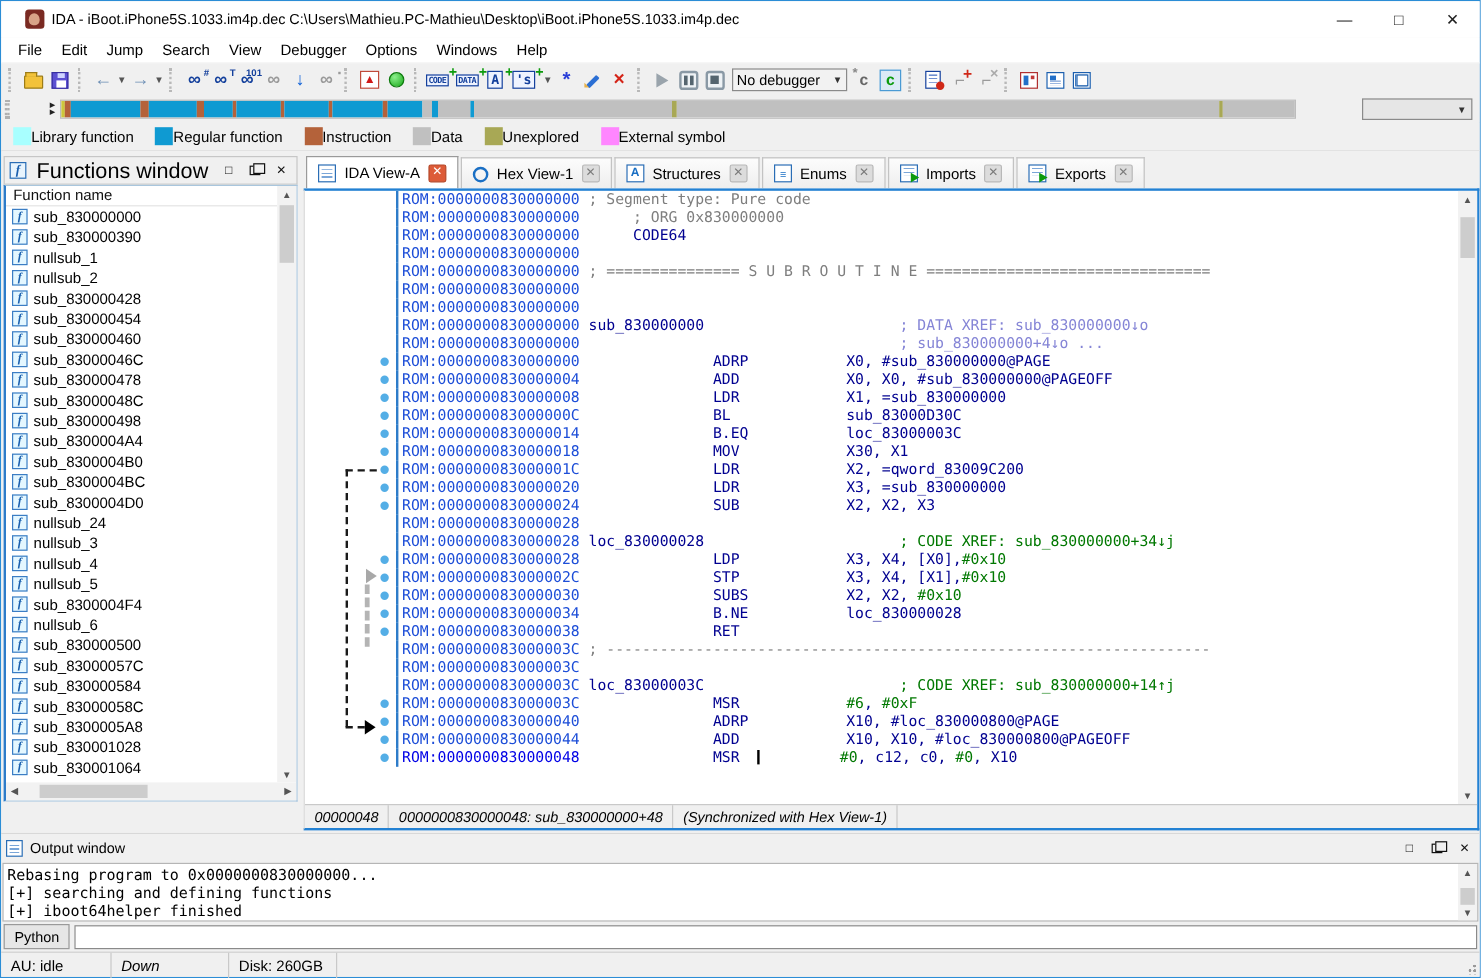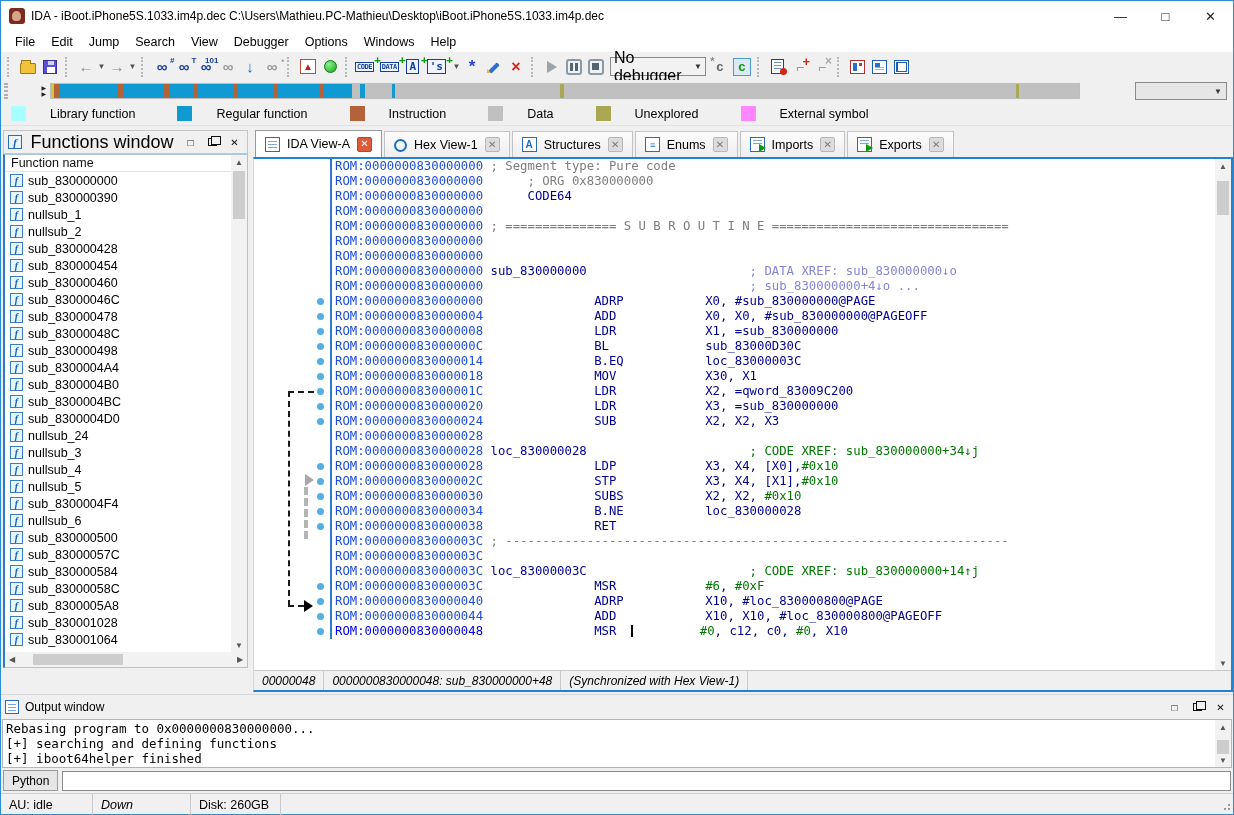--- a/index.html
+++ b/index.html
@@ -1,21 +1,21 @@
 <!DOCTYPE html>
 <html><head>
 <meta charset="utf-8">
 <style>
   html,body{margin:0;padding:0;width:1234px;height:815px;overflow:hidden;
     font-family:"Liberation Sans",sans-serif;font-size:12px;color:#000;background:#fff;}
   *{box-sizing:border-box;}
   .app{width:1234px;height:815px;border:1px solid #2b8dd6;display:flex;flex-direction:column;background:#f0f0f0;}
 
   
-  .titlebar{height:30px;background:#fff;display:flex;align-items:center;flex:none;}
+  .titlebar{height:30px;background:#fff;display:flex;align-items:center;flex:none;padding-left:12px;}
   .app-icon{width:16px;height:16px;margin:0 6px 0 8px;border-radius:3px;background:#7a2a22;position:relative;flex:none;}
   .app-icon::after{content:"";position:absolute;left:3px;top:3px;width:9px;height:10px;border-radius:50% 50% 40% 40%;background:#d8a488;}
   .title-text{font-size:12px;white-space:nowrap;overflow:hidden;flex:1;}
   .win-btn{width:45px;height:30px;display:flex;align-items:center;justify-content:center;font-size:13px;color:#222;flex:none;}
   
   .menubar{height:22px;background:#fff;display:flex;align-items:center;padding-left:6px;flex:none;border-bottom:1px solid #f0f0f0;}
   .menu-item{padding:2px 8px;font-size:12.5px;}
   
   .toolbar{height:27px;background:#f0f0f0;display:flex;align-items:center;padding-left:2px;flex:none;}
   .tb-sep{width:7px;height:20px;flex:none;border-left:2px dotted #b8b8b8;margin:0 3px 0 4px;}
@@ -39,21 +39,21 @@
   .k-star{color:#2b3fd8;font-size:17px;font-weight:bold;line-height:10px;}
   .k-pencil{width:14px;height:14px;position:relative;}
   .k-pencil::before{content:"";position:absolute;left:1px;top:6px;width:12px;height:4px;background:#2b6fd4;transform:rotate(-45deg);border-radius:1px;}
   .k-pencil::after{content:"";position:absolute;left:0;bottom:1px;border-left:4px solid #e8b24a;border-top:4px solid transparent;}
   .k-redx{color:#d42418;font-size:16px;font-weight:bold;}
   .k-play{width:0;height:0;border-left:10px solid #9aa4ac;border-top:6px solid transparent;border-bottom:6px solid transparent;}
   .k-pause,.k-stop{width:16px;height:16px;border:2px solid #8a99a5;border-radius:3px;background:#eef2f5;display:flex;align-items:center;justify-content:center;gap:2px;}
   .k-pause i{width:3px;height:8px;background:#55656f;}
   .k-stop i{width:7px;height:7px;background:#55656f;}
   .k-combo{width:96px;height:19px;background:#f2f2f2;border:1px solid #8a8a8a;display:flex;align-items:center;padding:0 3px;margin:0 3px;}
-  .k-combo span{flex:1;font-size:16px;}
+  .k-combo span{flex:1;font-size:12px;}
   .k-combo i{font-style:normal;font-size:8px;color:#333;}
   .k-attach{color:#666;font-weight:bold;font-size:13px;position:relative;}
   .k-attach::after{content:"*";position:absolute;top:-4px;left:-6px;color:#888;font-size:11px;}
   .k-runc{width:18px;height:18px;border:1px solid #4a9ad4;background:#dceaf6;color:#0c9a0c;font-weight:bold;font-size:13px;display:flex;align-items:center;justify-content:center;}
   .k-bplist{width:13px;height:15px;border:1px solid #14409c;background:#fff;position:relative;}
   .k-bplist::before{content:"";position:absolute;left:2px;top:2px;right:2px;height:7px;background:repeating-linear-gradient(#6f8fd0 0 1px,transparent 1px 3px);}
   .k-bplist::after{content:"";position:absolute;right:-4px;bottom:-2px;width:7px;height:7px;border-radius:50%;background:#d02818;}
   .k-bpadd{color:#9a9a9a;font-size:14px;font-weight:bold;position:relative;}
   .k-bpadd::after{content:"+";position:absolute;top:-5px;right:-6px;color:#d02818;font-size:13px;}
   .k-bpdel{color:#9a9a9a;font-size:14px;font-weight:bold;position:relative;}
@@ -70,21 +70,21 @@
   
   .navrow{height:22px;display:flex;align-items:center;flex:none;background:#f0f0f0;}
   .handle{width:4px;height:16px;border-left:2px dotted #b0b0b0;border-right:2px dotted #b0b0b0;margin:0 4px 0 3px;flex:none;}
   .nav-arrows{display:flex;flex-direction:column;gap:1px;margin-right:4px;width:34px;align-items:flex-end;flex:none;}
   .nav-arrows span{font-size:6px;line-height:5px;color:#222;}
   .navband{width:1030px;height:16px;display:flex;flex:none;overflow:hidden;border:1px solid #bdbdbd;}
   .navband div{height:100%;flex:none;}
   .nav-combo{margin-left:auto;margin-right:6px;width:92px;height:18px;border:1px solid #8a8a8a;background:#e6e6e6;display:flex;align-items:center;justify-content:flex-end;padding:0 4px;flex:none;}
   .nav-combo i{font-style:normal;font-size:8px;color:#333;}
   
-  .legend{height:24px;display:flex;align-items:center;gap:24px;padding-left:10px;flex:none;background:#f0f0f0;border-bottom:1px solid #e2e2e2;}
+  .legend{height:24px;display:flex;align-items:center;gap:0;padding-left:10px;flex:none;background:#f0f0f0;border-bottom:1px solid #e2e2e2;}
   .legend .sw{width:15px;height:15px;flex:none;}
   .legend .lab{margin-right:18px;font-size:12.5px;}
 
   
   .workspace{flex:1;position:relative;background:#f0f0f0;overflow:hidden;}
 
   
   .fpanel{position:absolute;left:2px;top:4px;width:245px;height:538px;display:flex;flex-direction:column;}
   .fp-title{height:24px;background:#f0f0f0;border:1px solid #c6c6c6;display:flex;align-items:center;gap:5px;padding:0 4px;flex:none;}
   .mini-doc{width:14px;height:14px;border:1px solid #2a6db5;background:#e8f4fd;color:#1a5fae;font-family:"Liberation Serif",serif;font-style:italic;font-weight:bold;font-size:11px;display:flex;align-items:center;justify-content:center;flex:none;}

